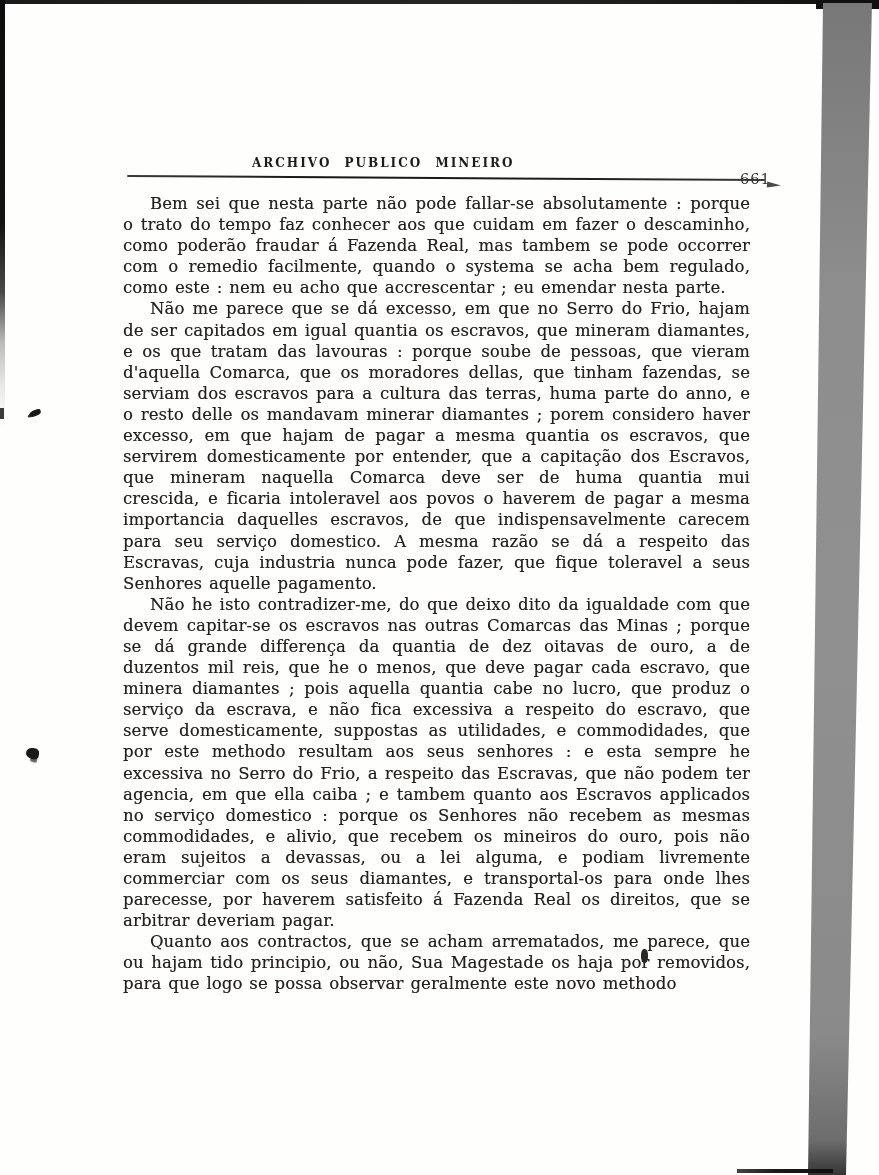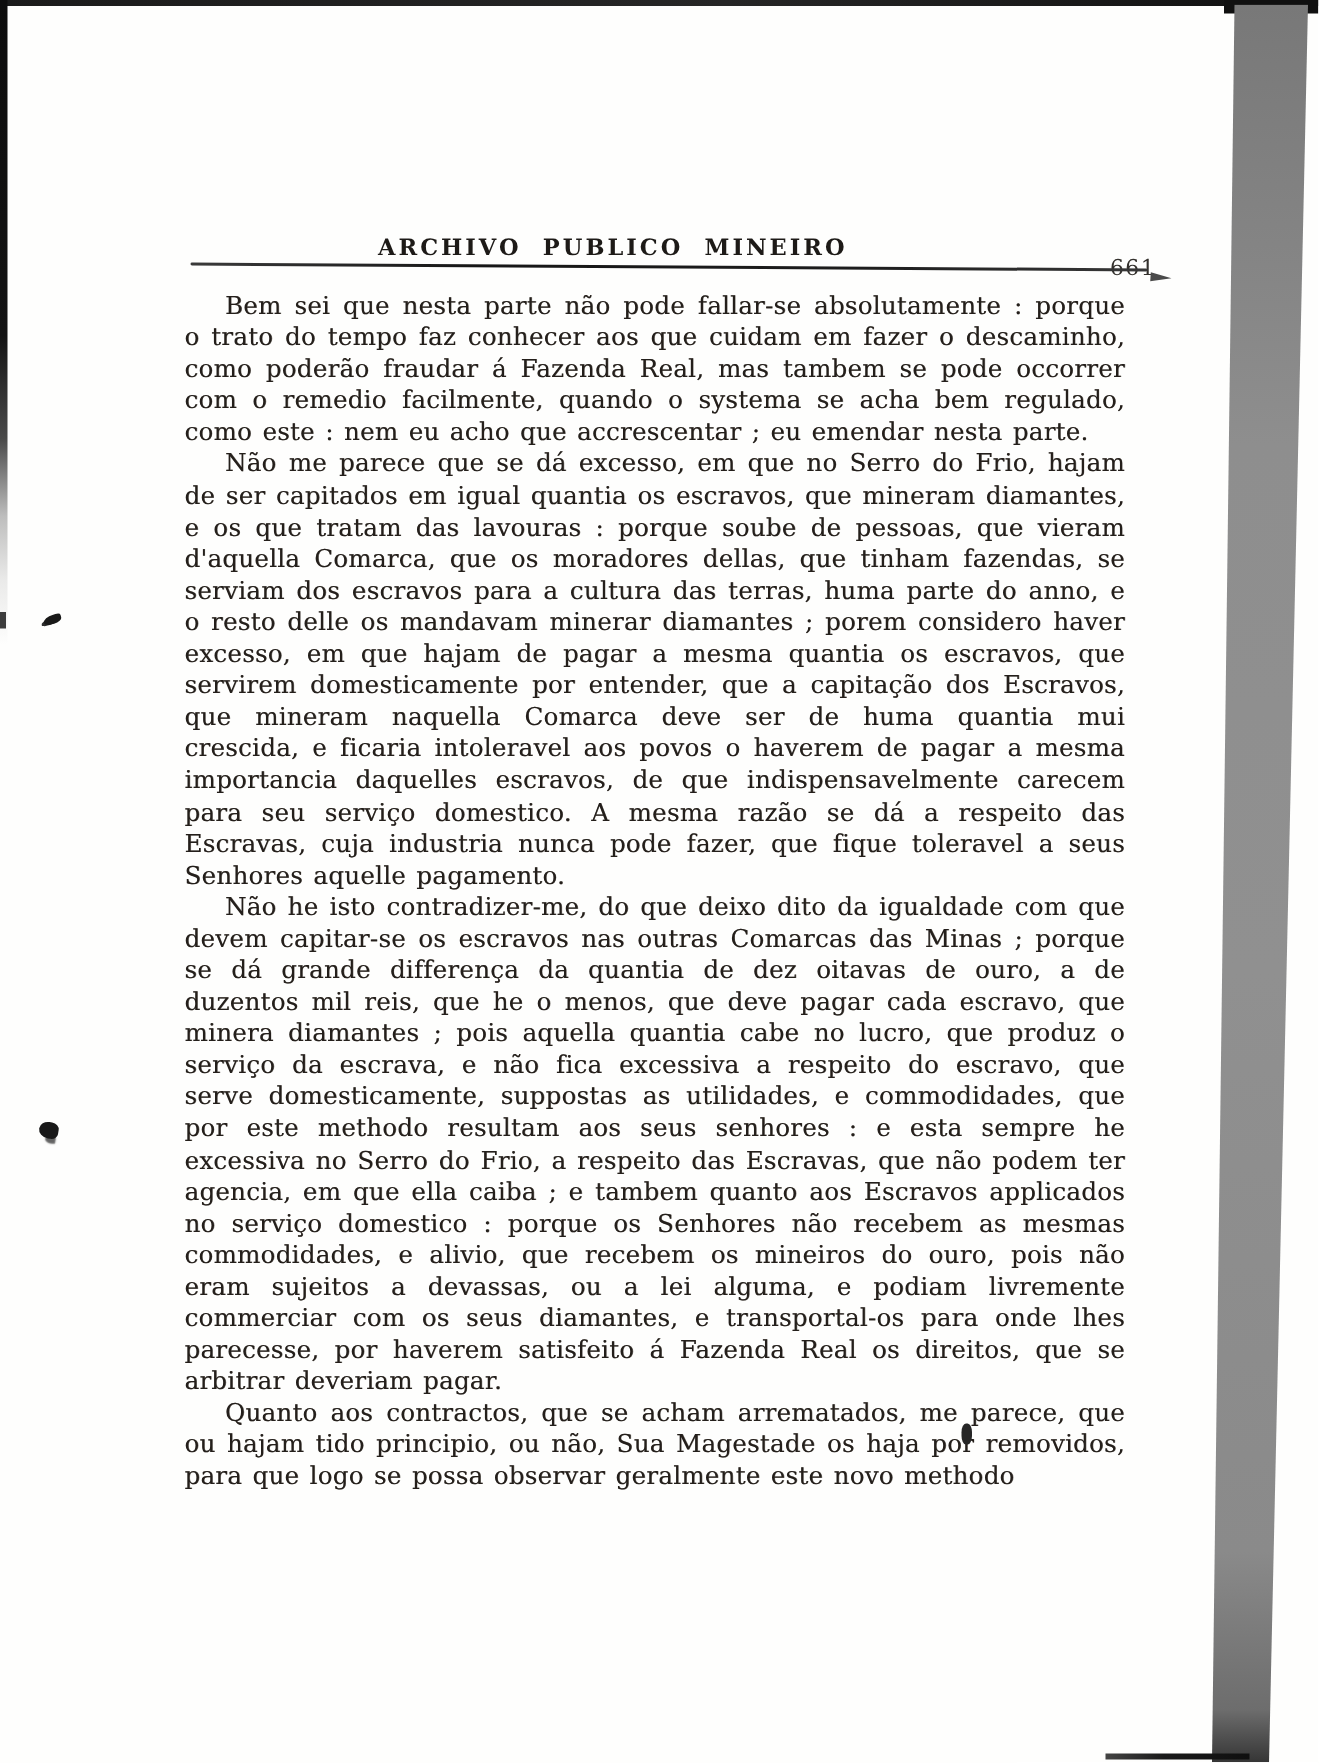--- a/index.html
+++ b/index.html
@@ -45,21 +45,21 @@
       #787878 0%, #8e8e8e 25%, #909090 55%, #8a8a8a 88%, #6d6d6d 97%, #353535 100%);
   }
   .bottom-mark {
     position: absolute; left: 737px; top: 1169px;
     width: 96px; height: 4px;
     background: linear-gradient(to right, #444 0%, #1a1a1a 40%, #0f0f0f 100%);
   }
   
   .header-title {
     position: absolute; left: 252px; top: 156px;
-    font-size: 15px; font-weight: bold;
+    font-size: 12px; font-weight: bold;
     letter-spacing: 2px; word-spacing: 7px;
     color: #1d1a17;
     white-space: nowrap;
     text-align: center;
   }
   .page-number {
     position: absolute; left: 740px; top: 171px;
     font-size: 14.5px; color: #33302c;
     letter-spacing: 1px;
   }

